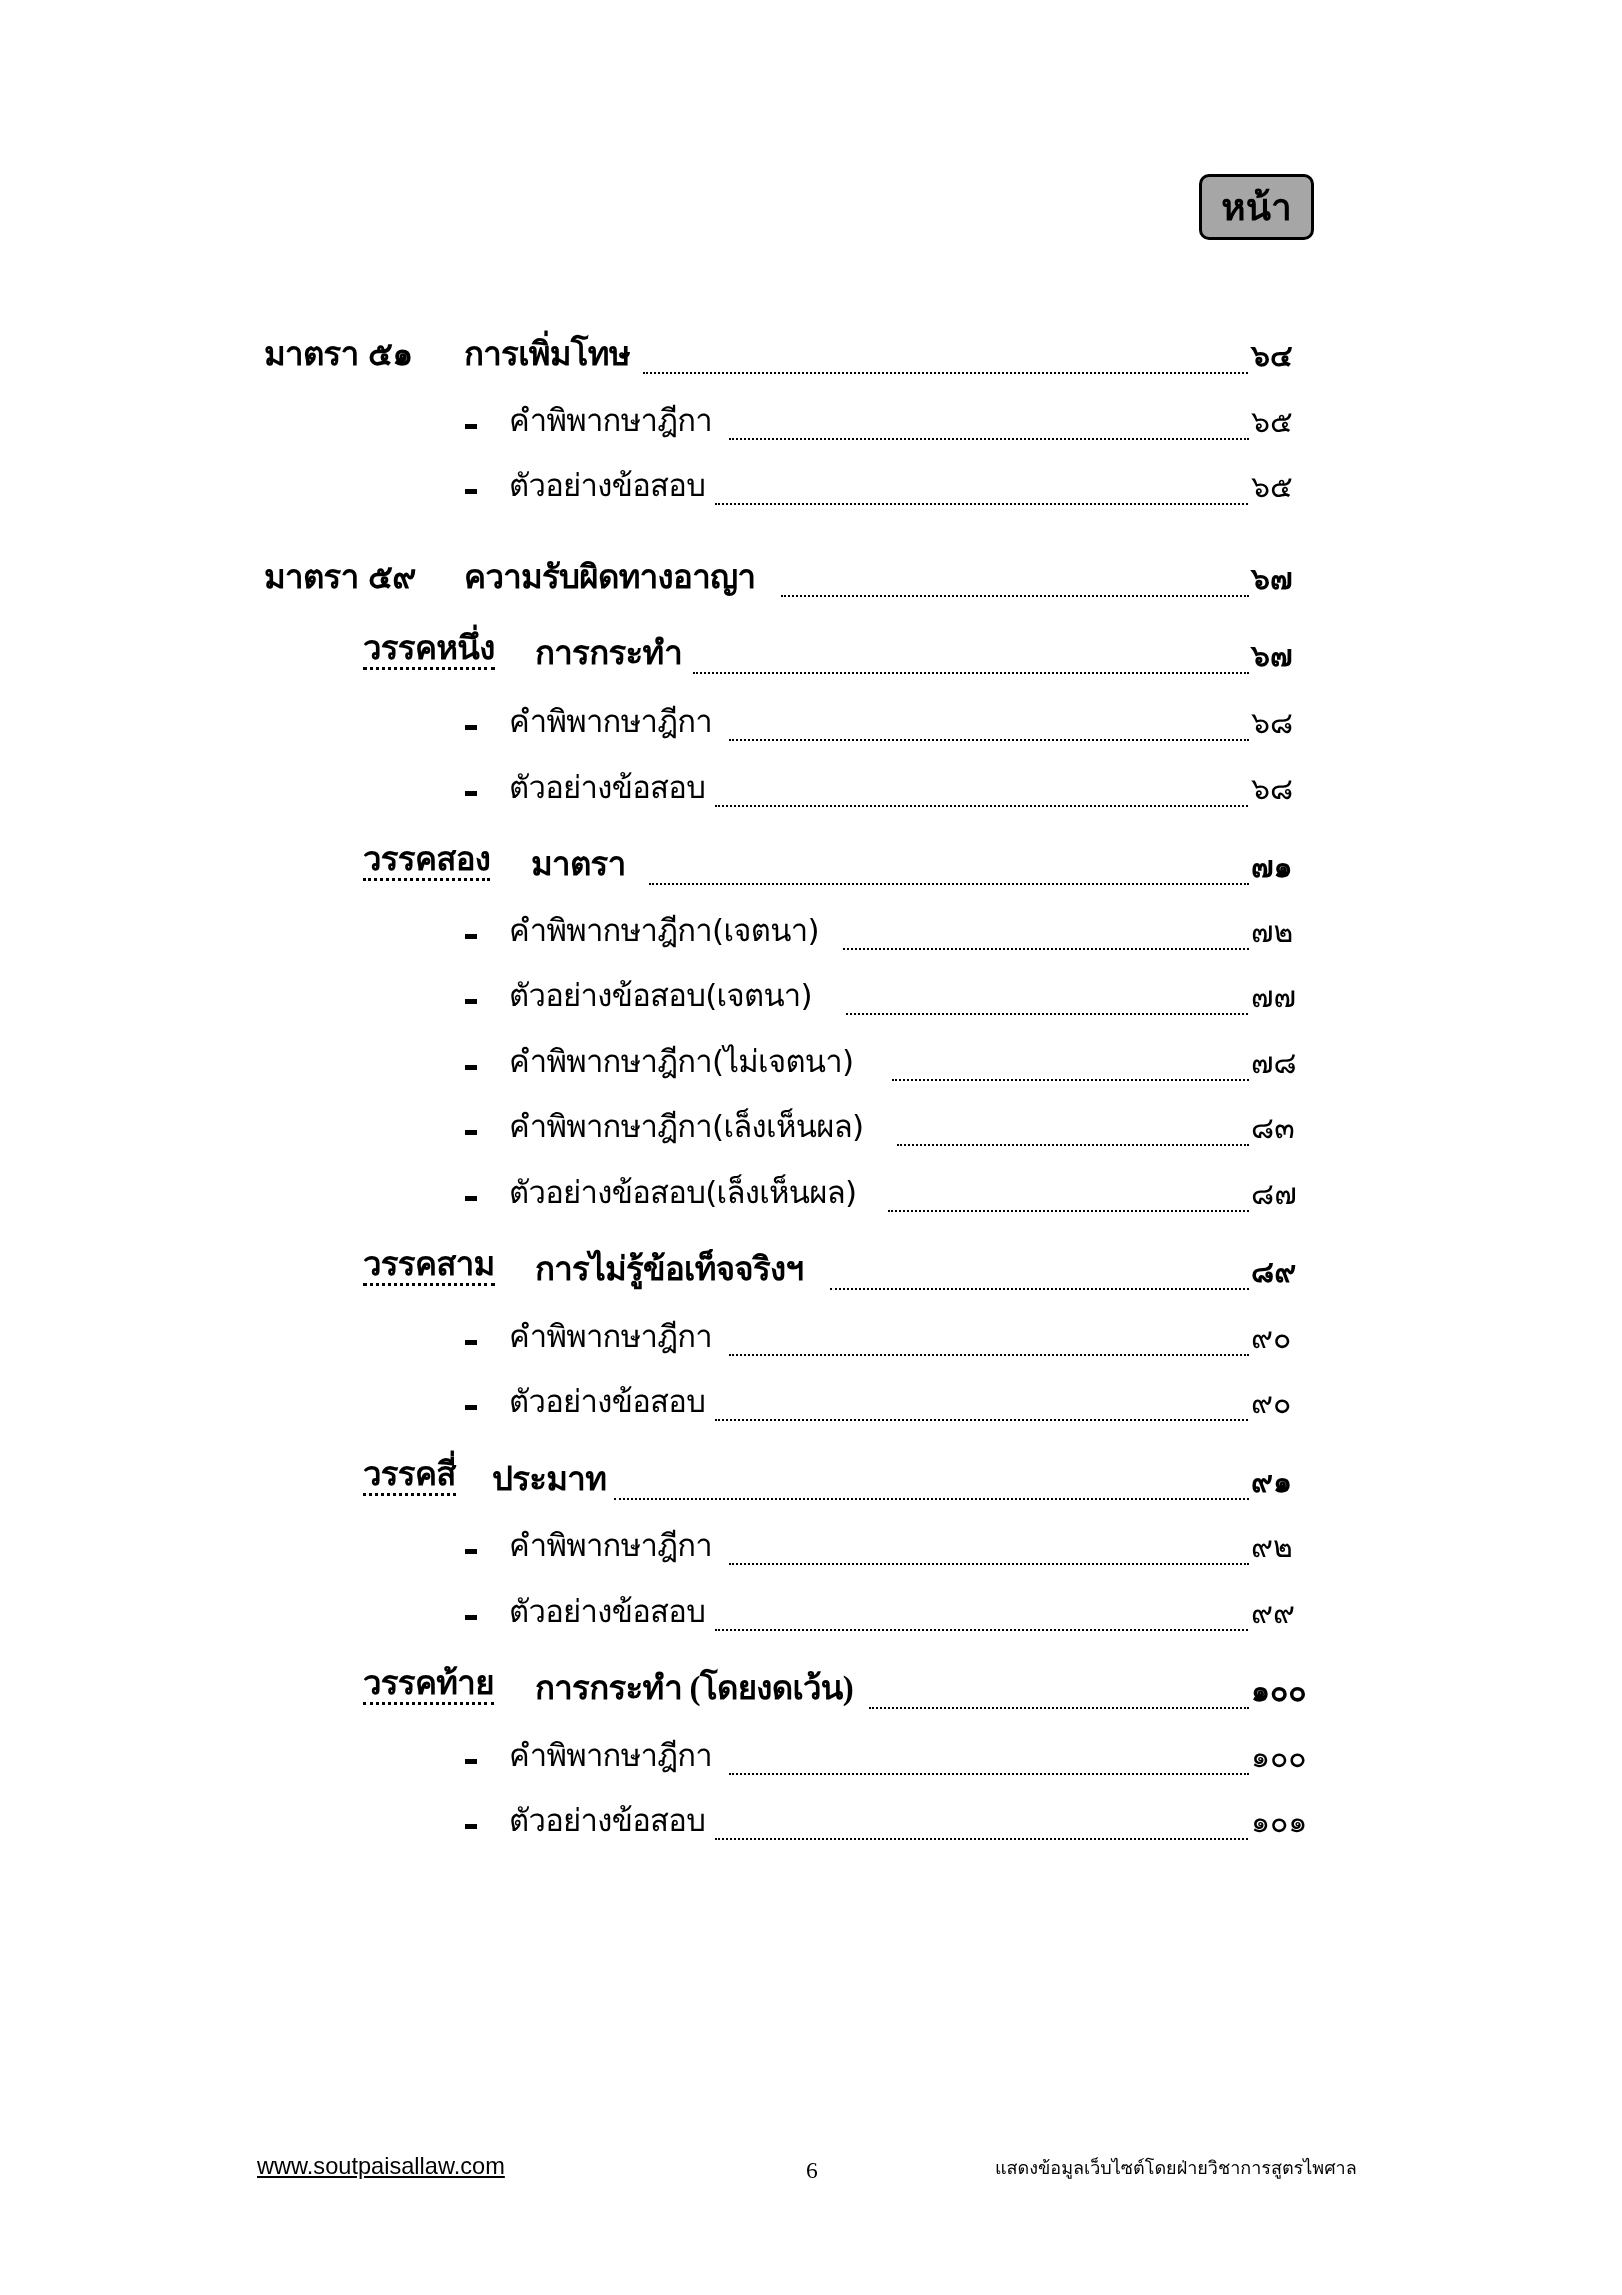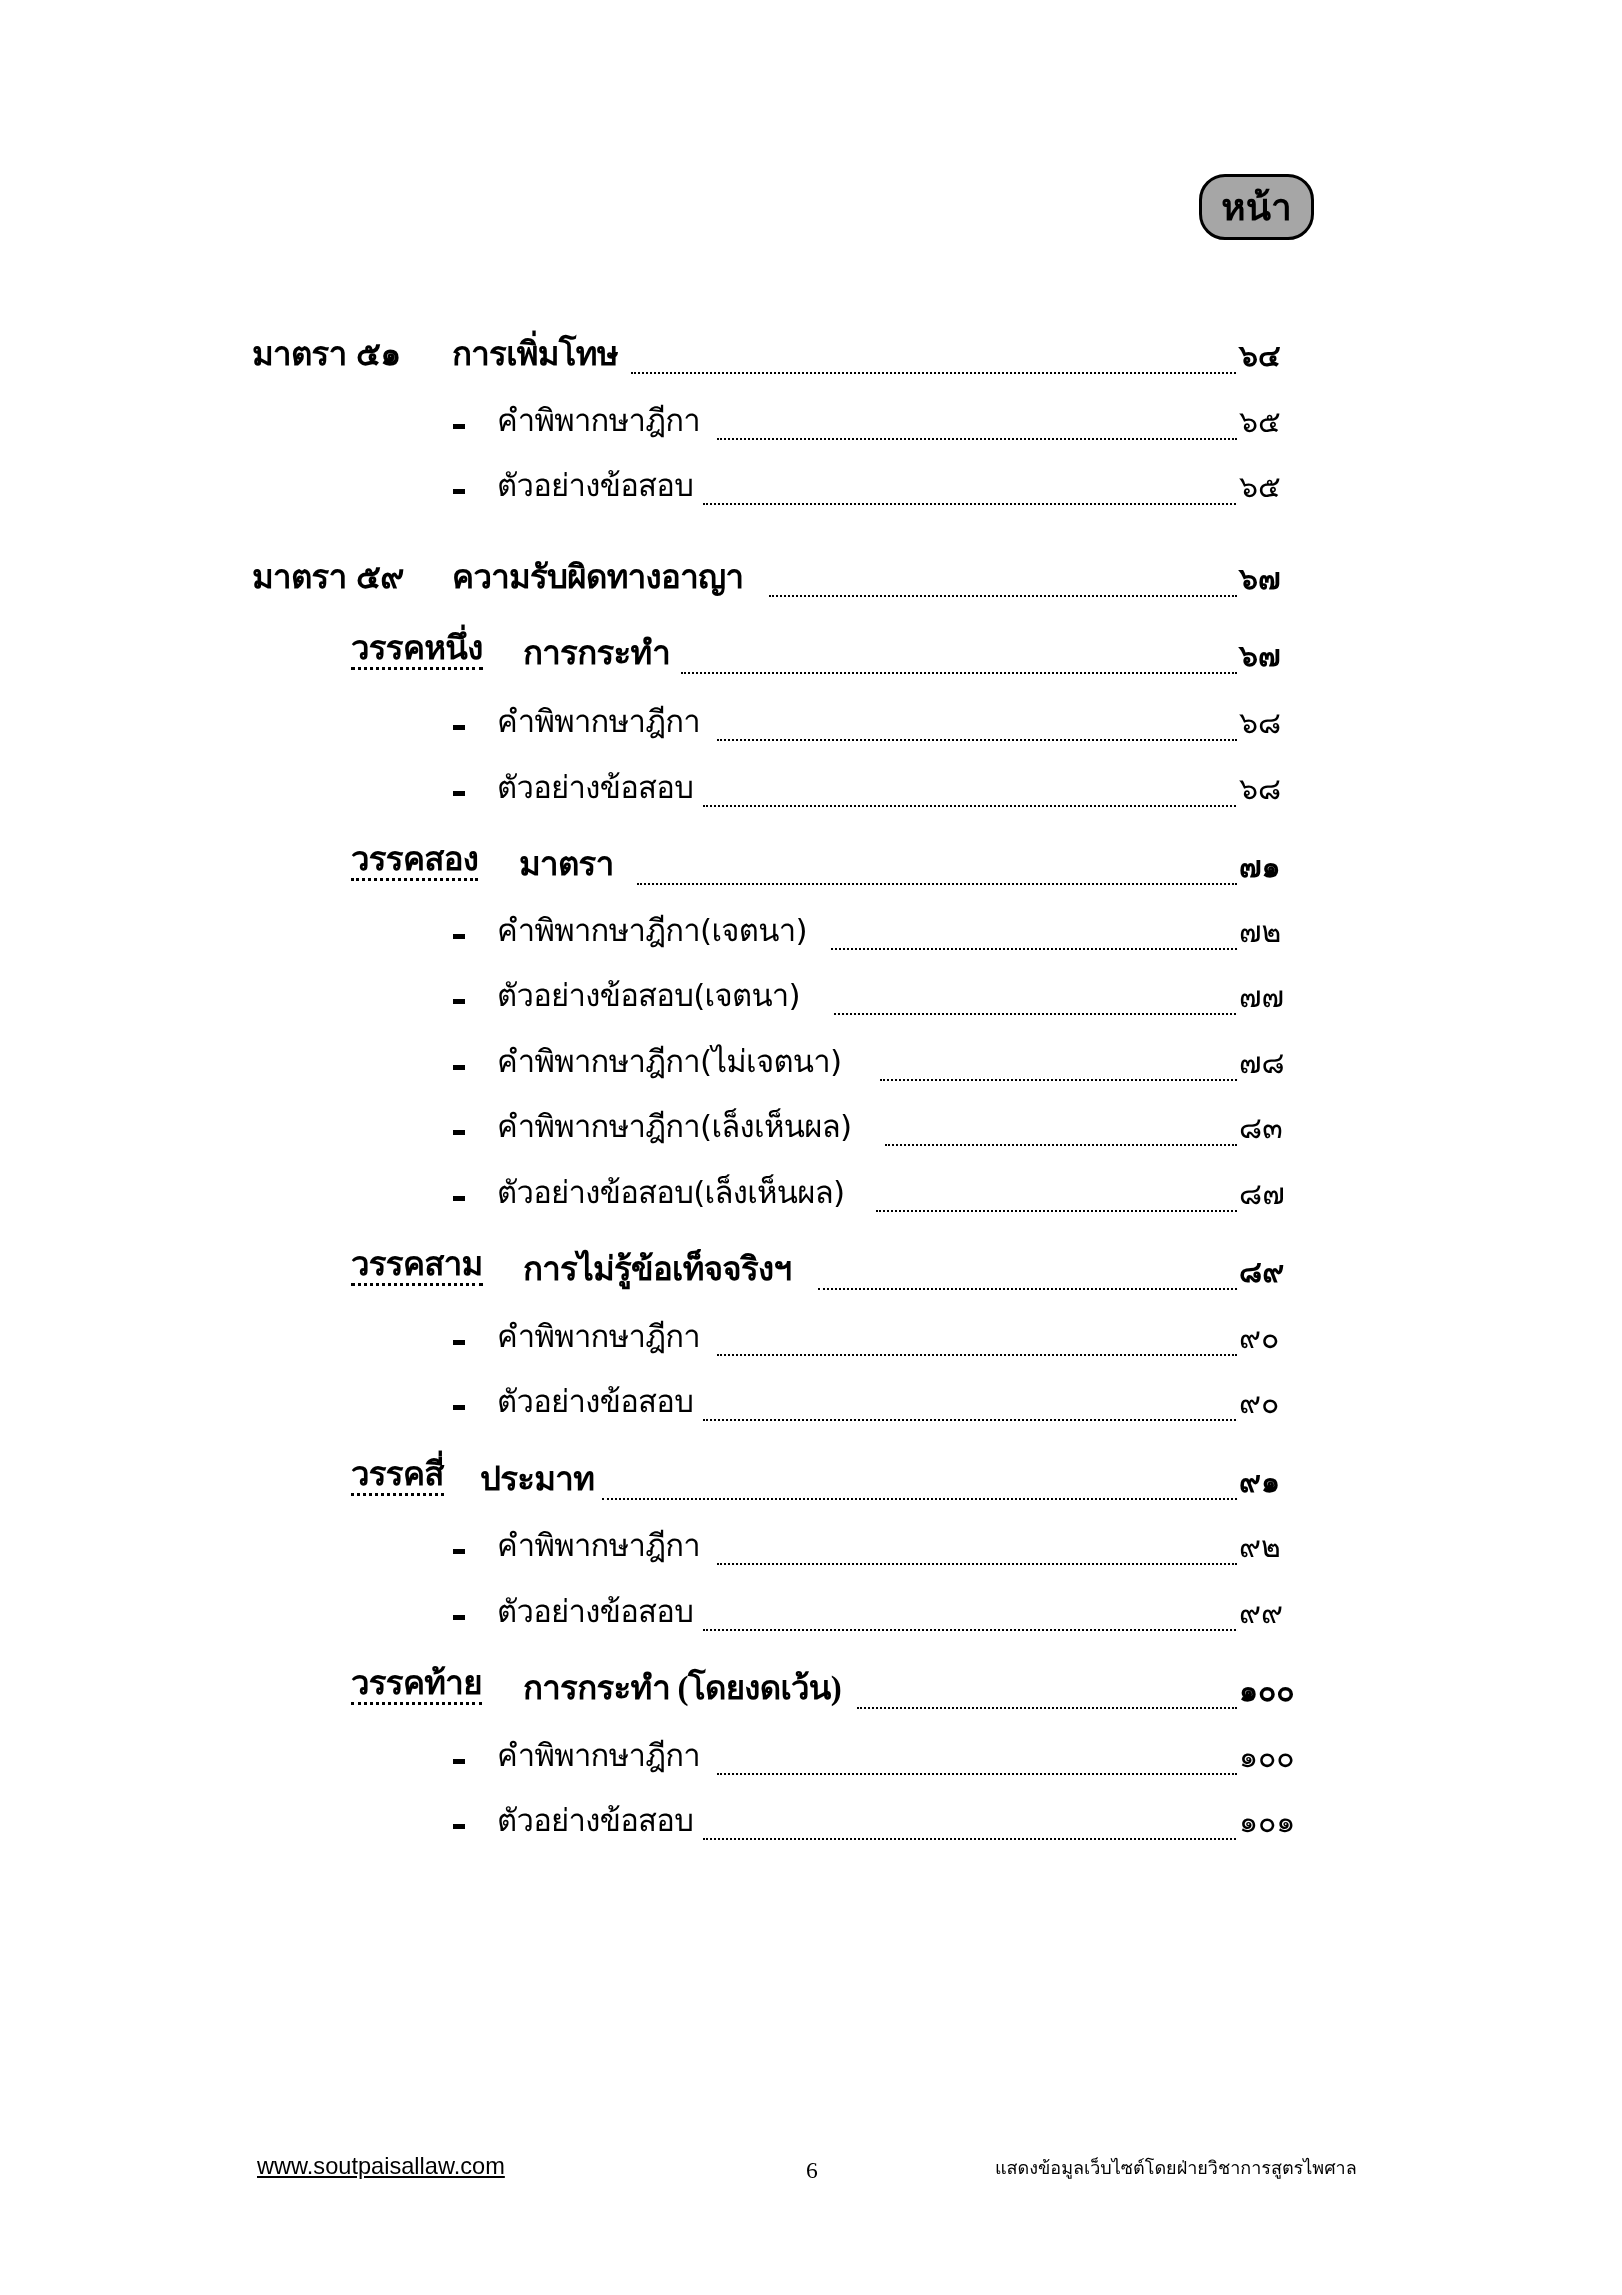--- a/index.html
+++ b/index.html
@@ -1,27 +1,27 @@
 <!DOCTYPE html>
 <html style="font-size:10.5px"><head>
 <meta charset="utf-8">
 <style>
   html, body { margin: 0; padding: 0; background: #ffffff; }
   body { width: 1623px; height: 2295px; position: relative; overflow: hidden;
          font-family: "DejaVu Sans", "Liberation Sans", sans-serif; color: #000; }
 
   .page-badge {
     position: absolute; left: 1199px; top: 174px; width: 109px; height: 60px;
-    background: #a6a6a6; border: 3.3px solid #000; border-radius: 26px;
+    background: #a6a6a6; border: 3.3px solid #000; border-radius: 10px;
     display: flex; align-items: center; justify-content: center;
     font-weight: bold; font-size: 37px; line-height: 1;
   }
 
   .toc { position: absolute; left: 0; top: 0; width: 1623px; height: 2295px; }
-  .row { position: absolute; left: 0; width: 1310px; height: 52px; }
+  .row { position: absolute; left: 12px; width: 1310px; height: 52px; }
 
   .label-main {
     position: absolute; left: 252px; bottom: 9.2px;
     font-weight: bold; font-size: 33px; line-height: 1; white-space: nowrap;
     font-family: "DejaVu Sans Condensed", "DejaVu Sans", sans-serif;
     letter-spacing: -0.7px;
   }
   .title-main {
     position: absolute; left: 452px; bottom: 9.2px;
     font-weight: bold; font-size: 33px; line-height: 1; white-space: nowrap;

